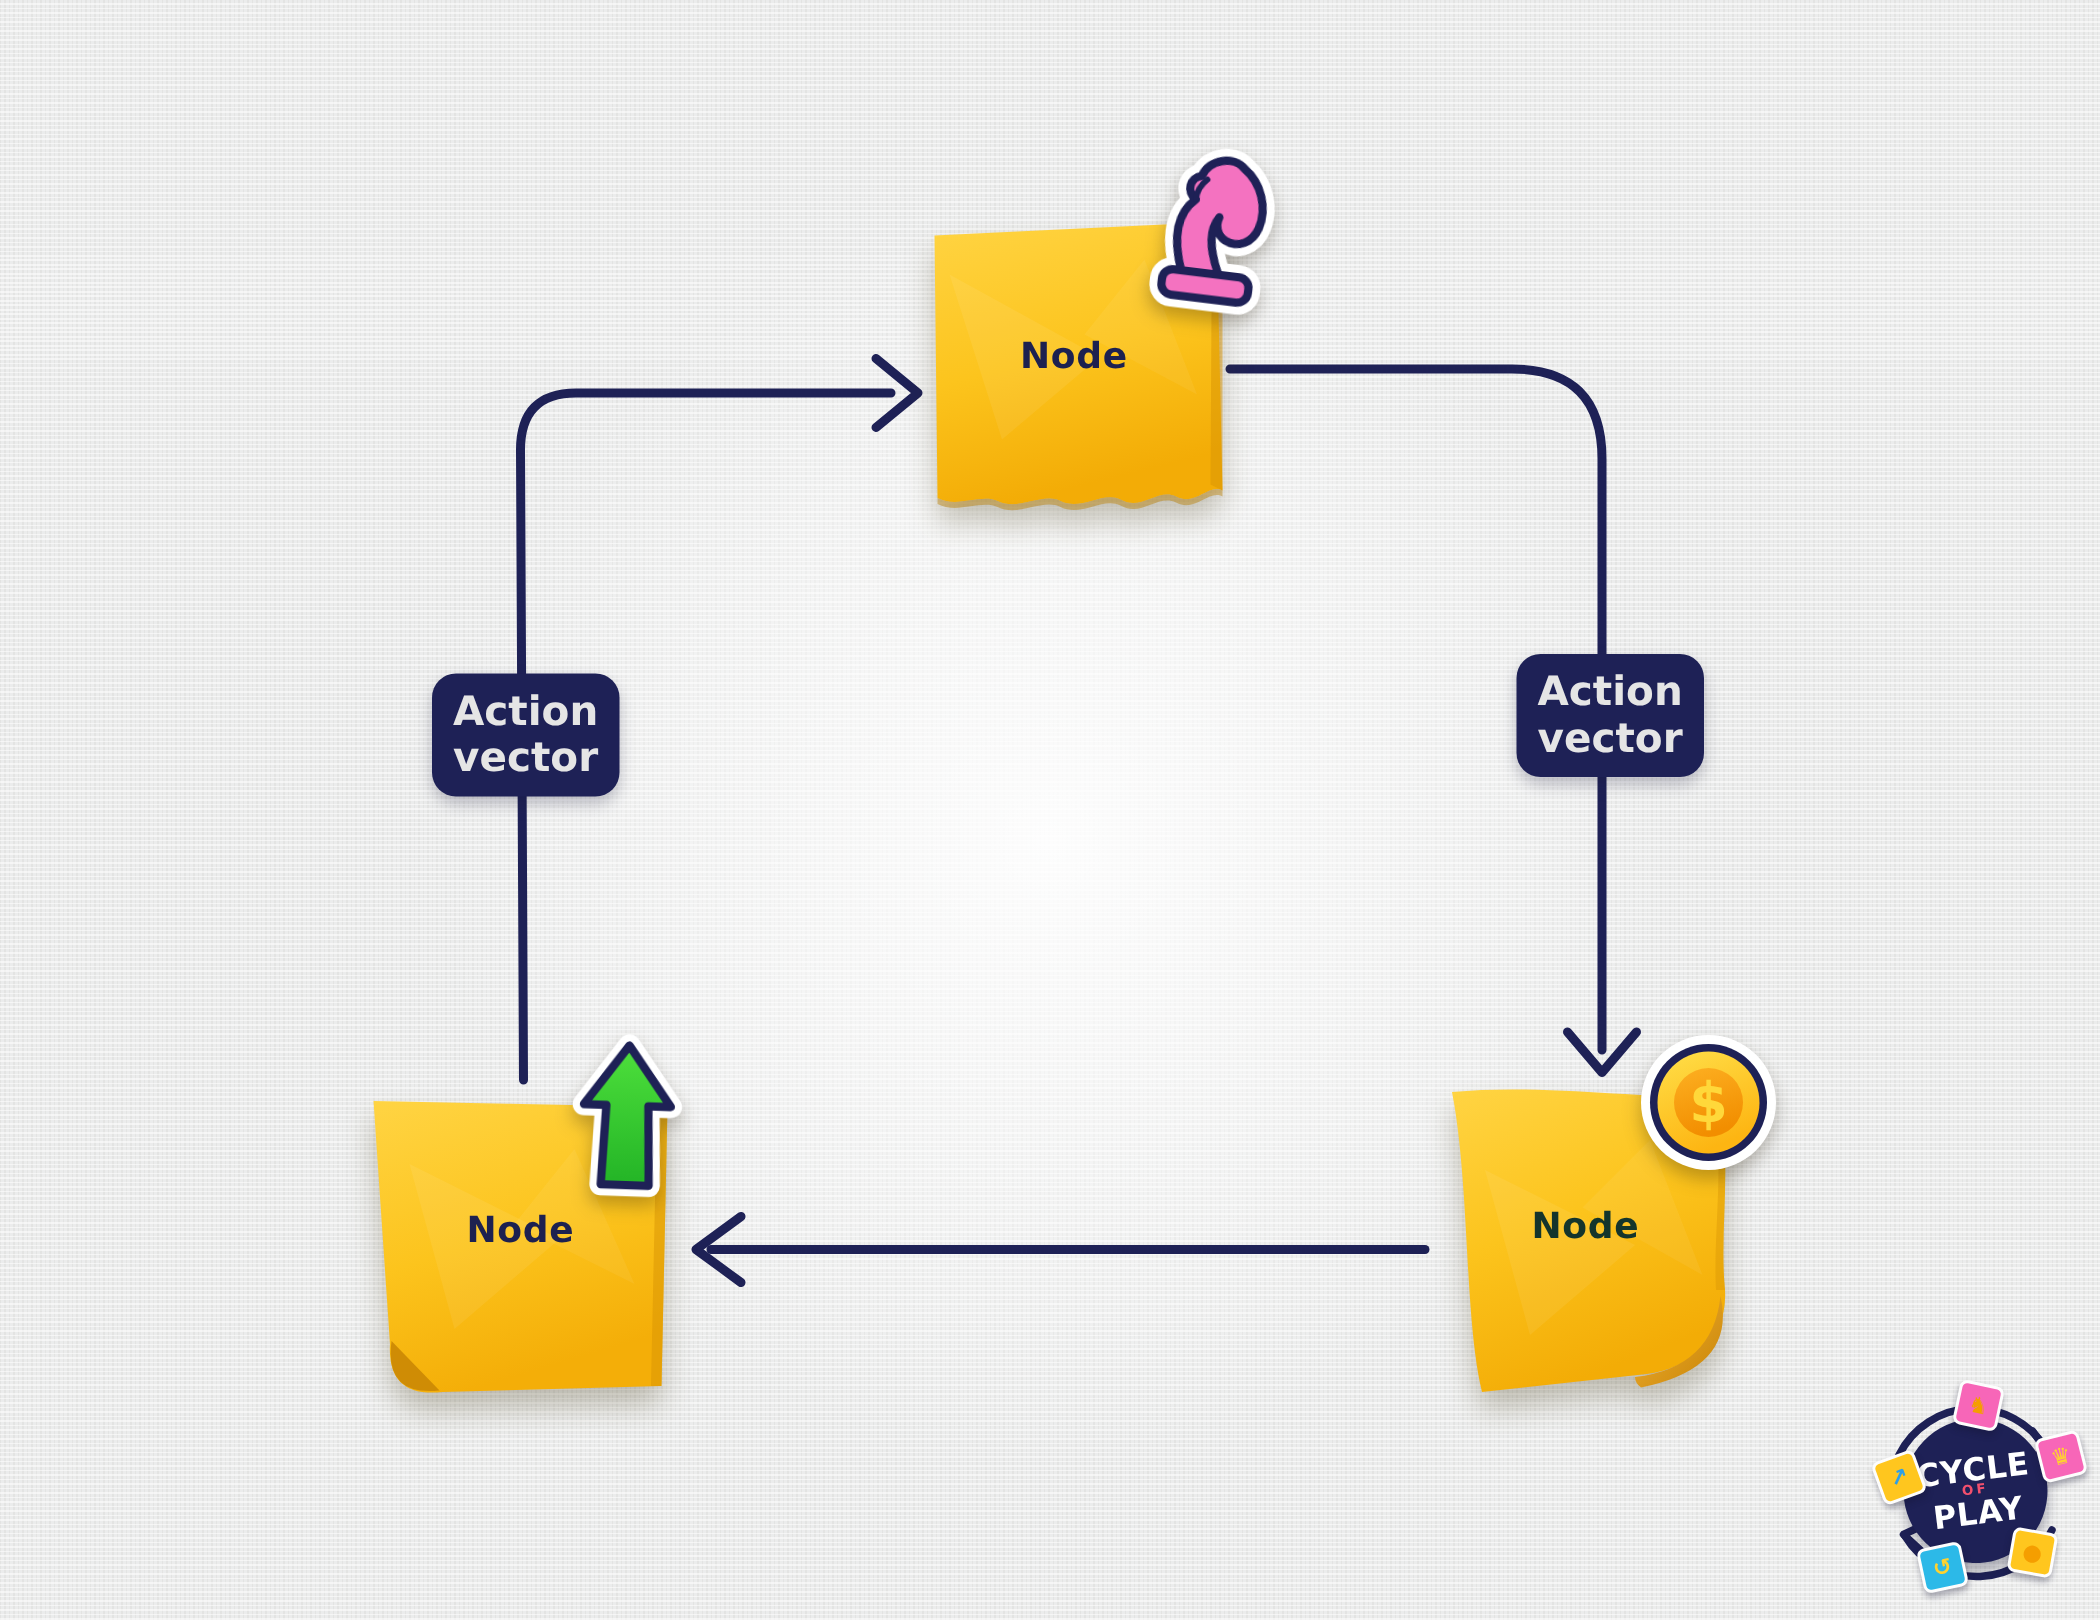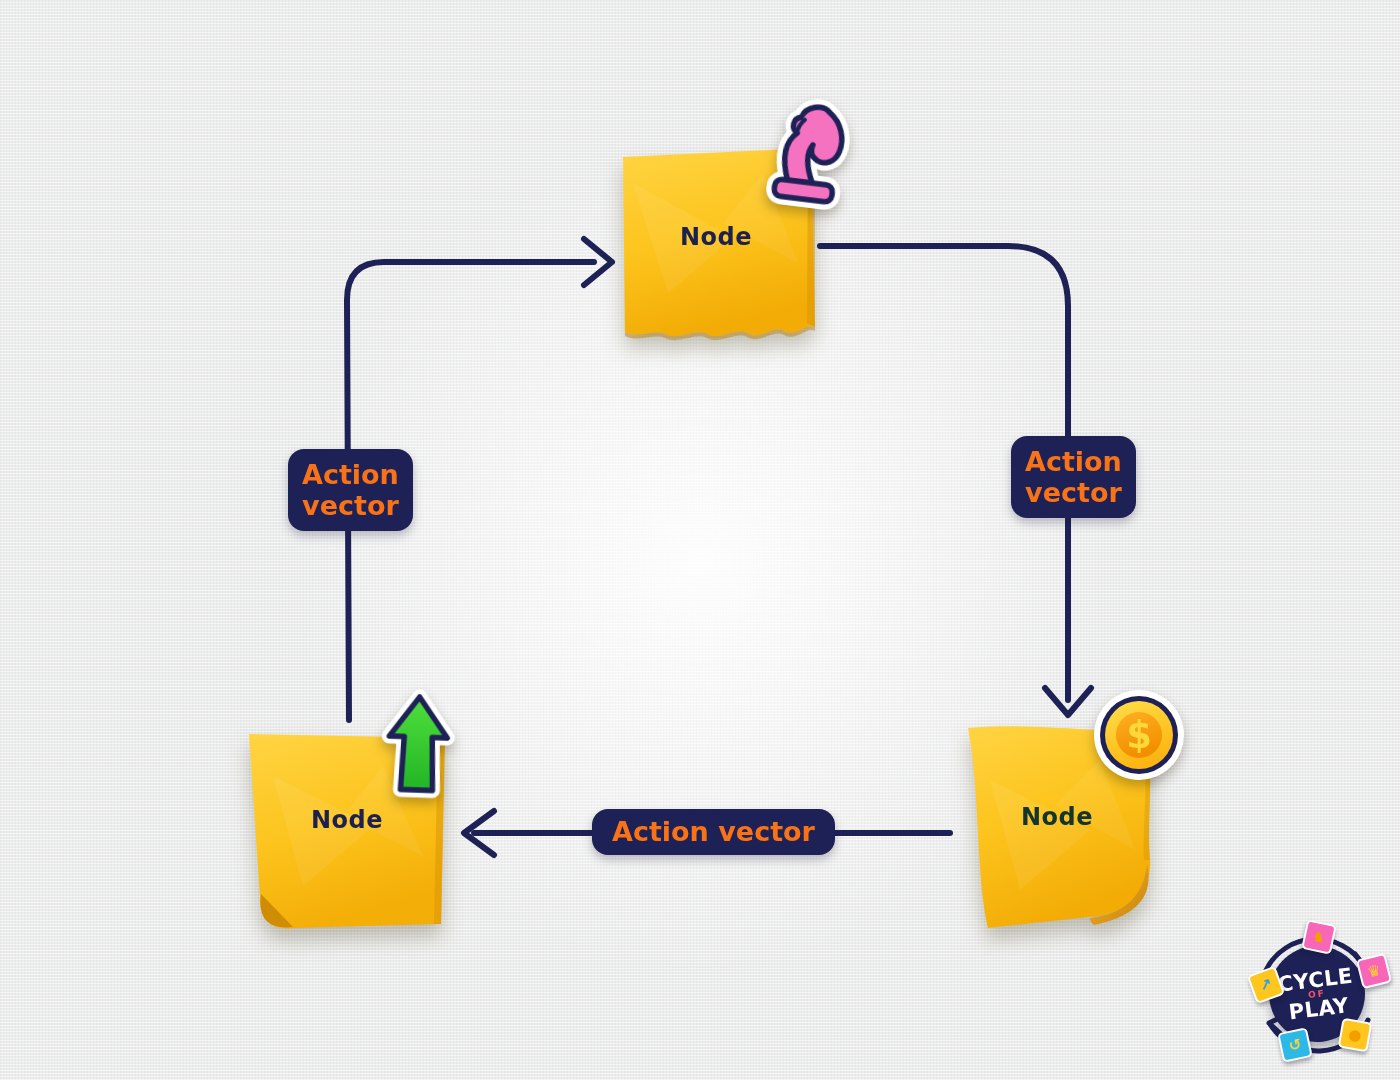--- a/index.html
+++ b/index.html
@@ -26,21 +26,21 @@
   .note{filter:drop-shadow(0 12px 10px rgba(60,50,10,0.28));}
   .note-label{
     position:absolute;left:0;right:0;text-align:center;
     font-weight:bold;font-size:24px;letter-spacing:0.5px;
   }
   .navy-text{color:#1d2150;}
   .green-text{color:#14352c;}
 
   
   .edge-label{
-    position:absolute;background:#1e2156;color:#f97316;
+    position:absolute;background:#1e2156;color:#e5e5e5;
     border-radius:16px;text-align:center;font-weight:bold;
     filter:drop-shadow(0 5px 5px rgba(20,20,50,0.25));
   }
   .edge-label.two-line{font-size:27px;line-height:31px;padding:10px 14px;min-width:92px;}
   .edge-label.one-line{font-size:27px;line-height:30px;padding:8px 20px;white-space:nowrap;}
 
   .sticker{filter:drop-shadow(0 6px 6px rgba(40,30,10,0.3));}
 
   
   .logo{position:absolute;left:1242px;top:922px;width:150px;height:150px;}
@@ -183,21 +183,20 @@
   <div class="edge-label two-line" style="left:288px;top:449px;">
     <div>Action</div>
     <div>vector</div>
   </div>
 
   <div class="edge-label two-line" style="left:1011px;top:436px;">
     <div>Action</div>
     <div>vector</div>
   </div>
 
-  <div class="edge-label one-line" style="left:592px;top:809px;">Action vector</div>
 
   <div class="logo">
     <svg class="abs" style="left:0;top:0;" width="150" height="150" viewBox="0 0 150 150">
       <g fill="none" stroke="#1e2156" stroke-width="5" stroke-linecap="round" stroke-linejoin="round">
         <path d="M 24 48 A 56 56 0 0 1 122 44"></path>
         <path d="M 113 32 L 123 46 L 106 51"></path>
         <path d="M 126 98 A 56 56 0 0 1 28 102"></path>
         <path d="M 40 113 L 27 101 L 44 93"></path>
       </g>
     </svg>

